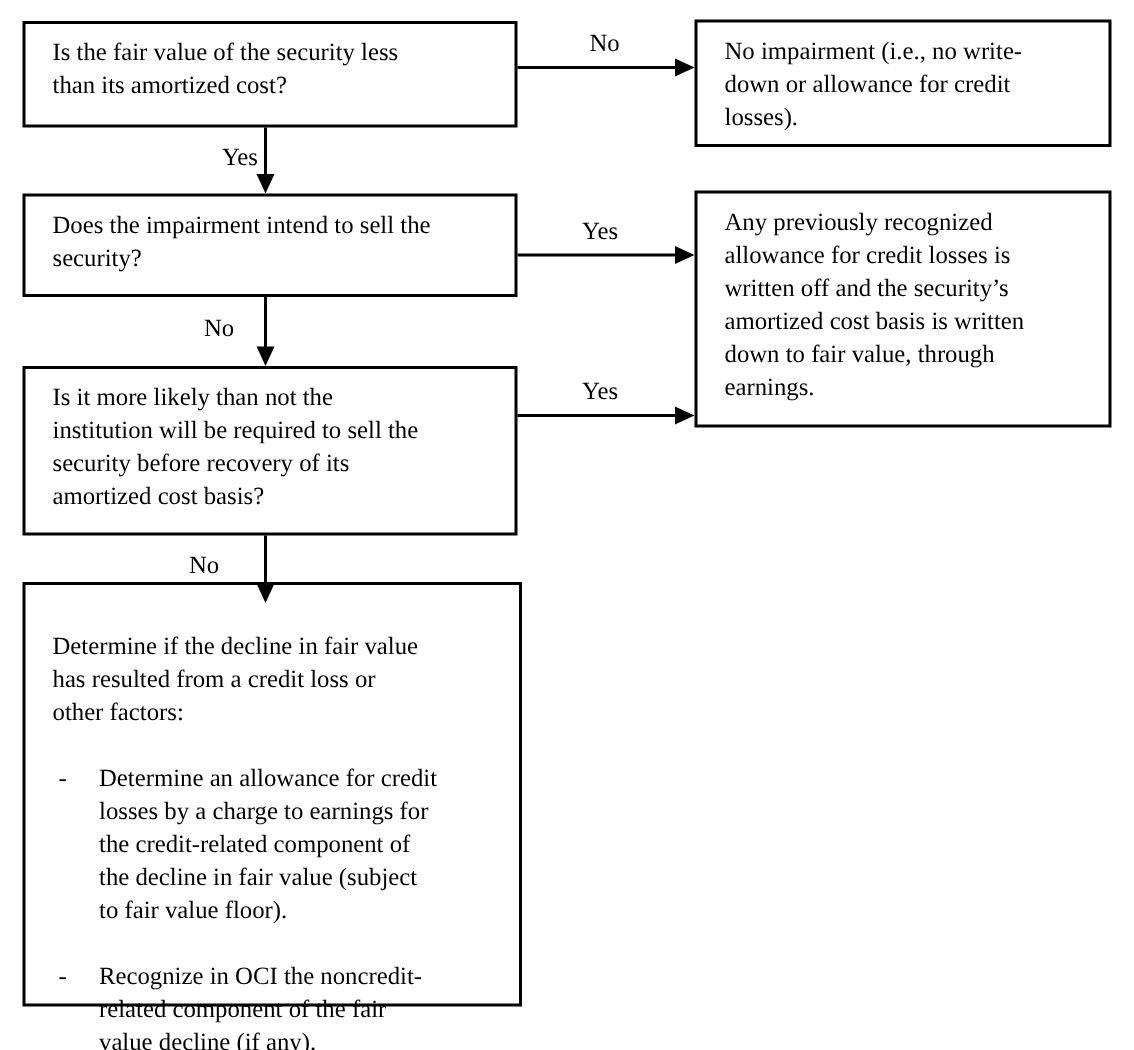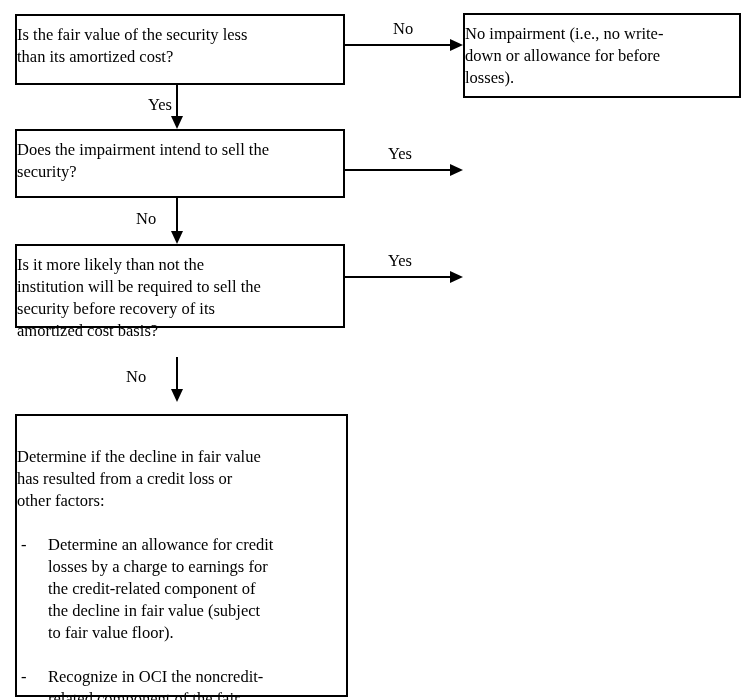--- a/index.html
+++ b/index.html
@@ -12,27 +12,27 @@
     font-size: 16.5px;
     line-height: 22px;
     color: #000000;
     overflow: hidden;
   }
   .box {
     position: absolute;
     border: 2px solid #000000;
     background: #ffffff;
     box-sizing: border-box;
-    padding: 8px 10px 8px 0;
+    padding: 8px 10px 8px 18px;
     white-space: pre-line;
   }
   #box-q1       { left: 15px;  top: 14px;  width: 330px; height: 71px; }
   #box-q2       { left: 15px;  top: 129px; width: 330px; height: 69px; }
-  #box-q3       { left: 15px;  top: 244px; width: 330px; height: 84px; }
-  #box-det      { left: 15px;  top: 414px; width: 333px; height: 283px; }
+  #box-q3       { left: 15px;  top: 244px; width: 330px; height: 113px; }
+  #box-det      { left: 15px;  top: 388px; width: 333px; height: 283px; }
   #box-noimp    { left: 463px; top: 13px;  width: 278px; height: 85px; }
   #box-wd       { left: 463px; top: 127px; width: 278px; height: 158px; }
 
   .intro { white-space: pre-line; }
   .bullet-row { display: flex; white-space: normal; }
   .bullet-marker { width: 31px; padding-left: 4px; box-sizing: border-box; flex: none; }
   .bullet-text { white-space: pre-line; }
 
   .hline { position: absolute; height: 2px; background: #000000; }
   .vline { position: absolute; width: 2px; background: #000000; }
@@ -110,23 +110,29 @@
     </div>
     <div class="bullet-row">
       <div class="bullet-marker">-</div>
       <div class="bullet-text">Recognize in OCI the noncredit-
 related component of the fair
 value decline (if any).</div>
     </div>
   </div>
 
   <div class="box" id="box-noimp">No impairment (i.e., no write-
-down or allowance for before
+down or allowance for credit
 losses).</div>
 
+  <div class="box" id="box-wd">Any previously recognized
+allowance for credit losses is
+written off and the security’s
+amortized cost basis is written
+down to fair value, through
+earnings.</div>
 
   <div class="hline" id="h1"></div>
   <div class="arr-right" id="h1-head"></div>
   <div class="lbl" id="lbl-no1">No</div>
 
   <div class="vline" id="v1"></div>
   <div class="arr-down" id="v1-head"></div>
   <div class="lbl" id="lbl-yes1">Yes</div>
 
   <div class="hline" id="h2"></div>

